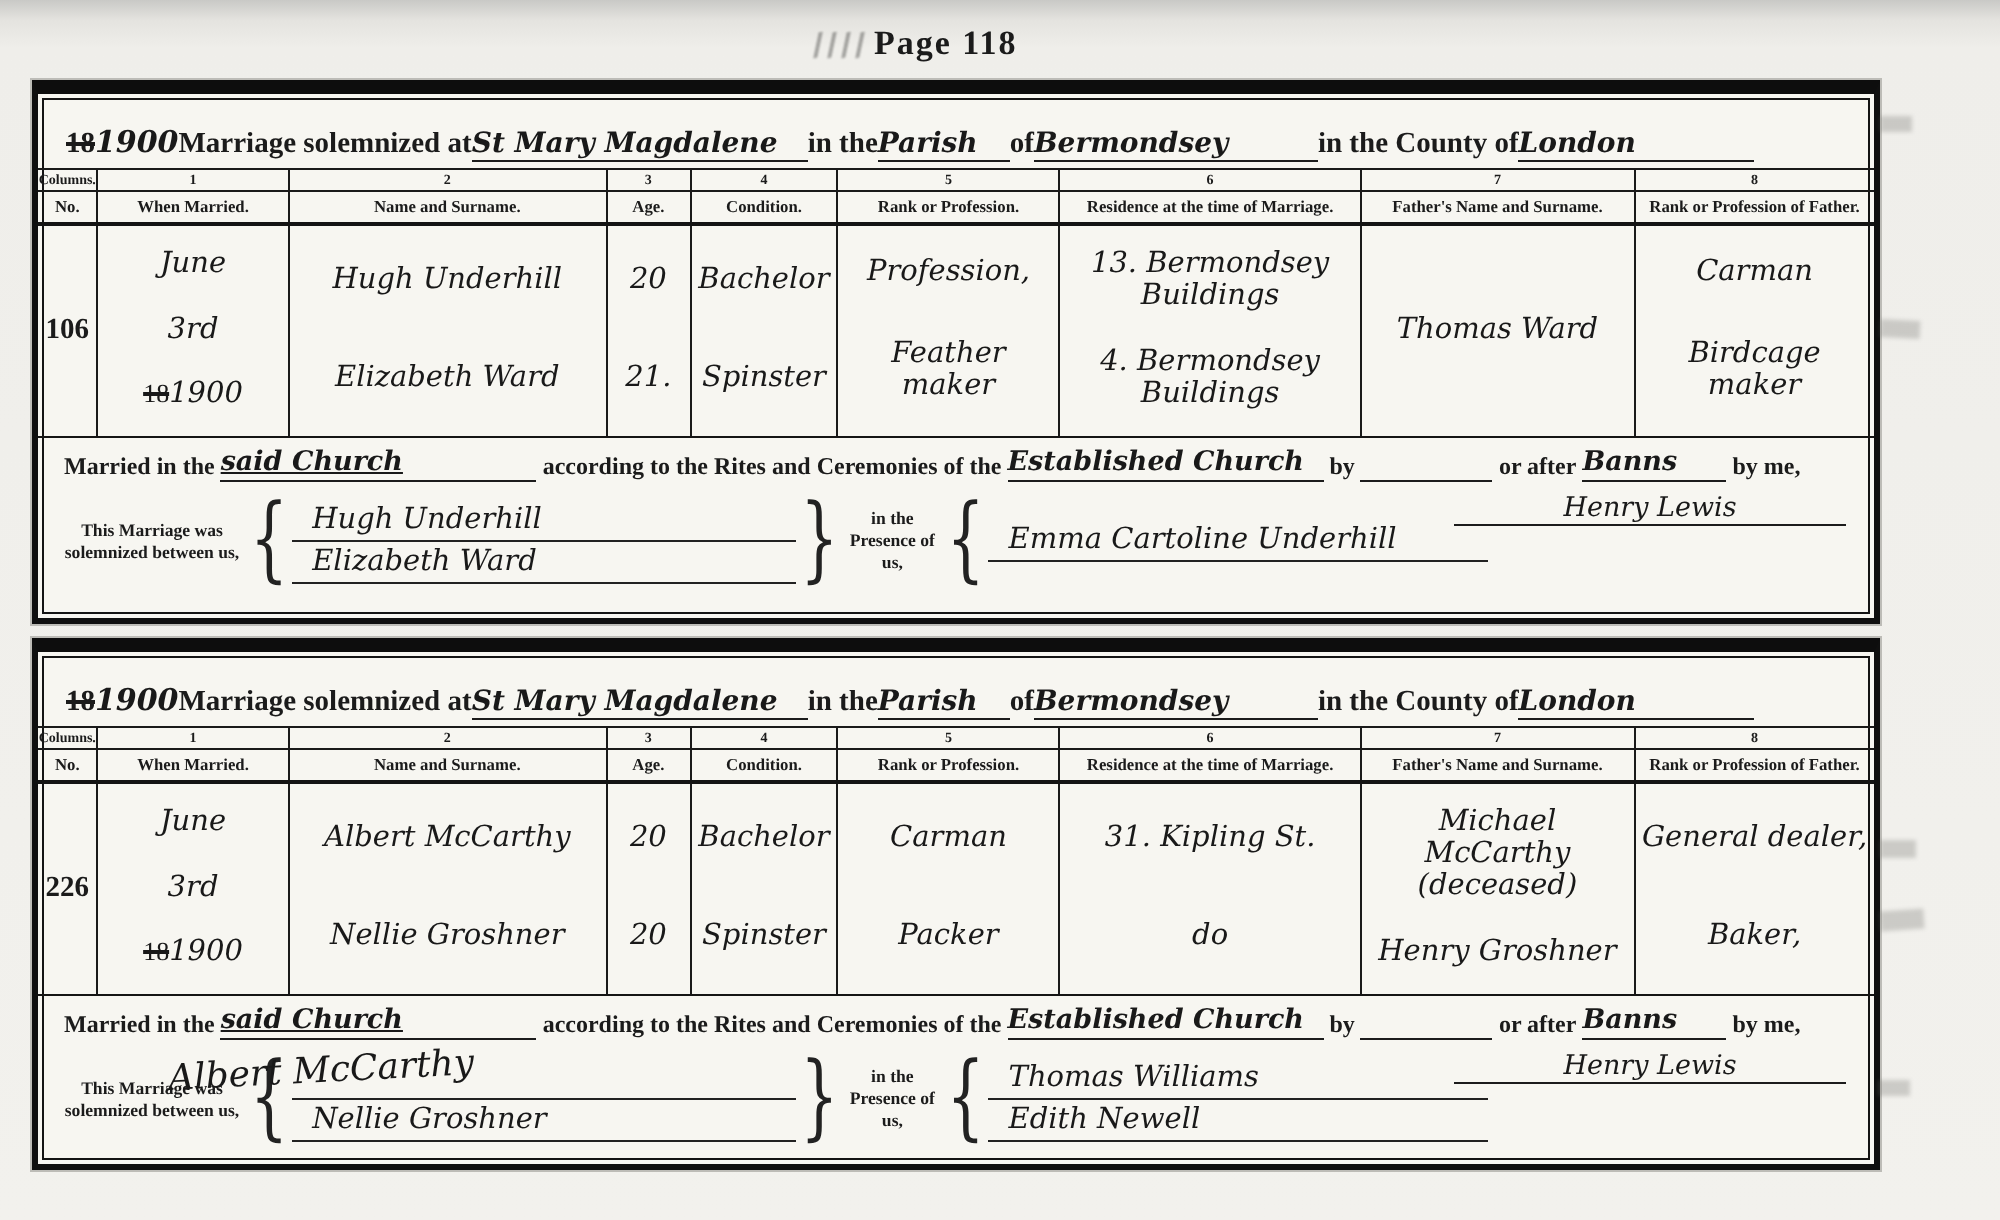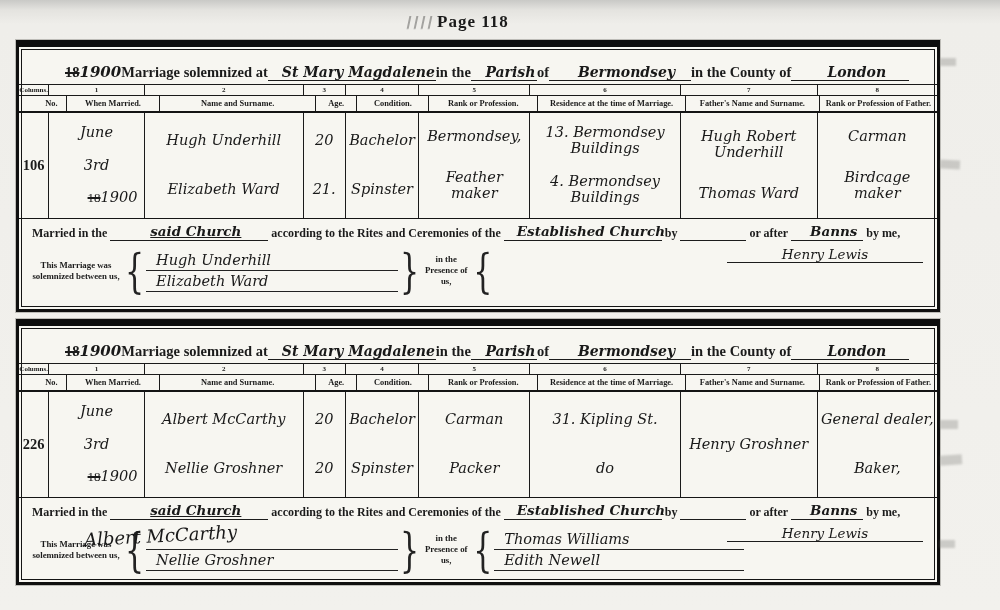--- a/index.html
+++ b/index.html
@@ -18,35 +18,35 @@
 
   .register { position:absolute; left:16px; width:924px; background:#f7f6f1;
     border:3px solid #0f0f0f; border-top:7px solid #0d0d0d;
     box-shadow: inset 0 0 0 2px #f7f6f1, inset 0 0 0 3px #141414, 0 0 0 1px #bdbcb7; }
   #reg1 { top:40px; height:272px; }
   #reg2 { top:319px; height:266px; }
 
   .preamble { height:37px; display:flex; align-items:flex-end; padding:0 8px 3px 14px; white-space:nowrap; font-weight:bold; font-size:14.5px; }
   .preamble .gap { flex:0 0 auto; }
   .hw { font-family:"DejaVu Serif", serif; font-style:italic; color:#191919; }
-  .blank { display:inline-block; border-bottom:1.6px solid #1c1c1c; text-align:center; line-height:1; padding-bottom:1px;padding-left:13px; }
-  .strike { text-decoration:line-through; text-decoration-thickness:2.2px;margin-left:32px; }
+  .blank { display:inline-block; border-bottom:1.6px solid #1c1c1c; line-height:1; padding-bottom:1px; }
+  .strike { text-decoration:line-through; text-decoration-thickness:2.2px; }
   .pre-year .hw { font-size:15px; }
   .b-place { width:168px; font-size:14px; }
   .b-area-type { width:66px; font-size:14px; }
   .b-area { width:142px; font-size:14px; }
   .b-county { width:118px; font-size:14px; }
 
   .reg-table { border-top:1.4px solid #1a1a1a; }
   .grid-row { display:grid; grid-template-columns:3.3% 10.4% 17.3% 4.6% 8% 12.1% 16.4% 14.9% 13%; }
   .grid-row > div { border-right:1.2px solid #1a1a1a; text-align:center; overflow:hidden; }
   .grid-row > div:last-child { border-right:none; }
   .nums-row { height:11px; border-bottom:1.2px solid #1a1a1a; }
   .nums-row > div { font-size:7px; font-weight:bold; line-height:11px; }
-  .heads-row { height:17px; border-bottom:2.2px solid #141414;padding-left:18px; }
+  .heads-row { height:17px; border-bottom:2.2px solid #141414; }
   .heads-row > div { font-size:8.4px; font-weight:bold; line-height:16px; white-space:nowrap; }
   .body-row { height:106px; border-bottom:1.6px solid #151515; }
   .body-row .cell { display:flex; flex-direction:column; justify-content:space-around; padding:4px 2px; font-size:14.5px; }
   .body-row .cell .ln { line-height:1.1; }
   .no-cell { justify-content:center !important; font-family:"Liberation Serif",serif; font-style:normal !important; font-size:14px; font-weight:bold; }
   .when-cell { font-size:15px; }
   .when-cell .yearline { font-size:13px; }
   .when-cell .yearline .hw { font-size:14.5px; }
   .small-hw { font-size:12.5px; }
 
@@ -133,29 +133,28 @@
       </div>
       <div class="cell hw">
         <div class="ln">20</div>
         <div class="ln">21.</div>
       </div>
       <div class="cell hw">
         <div class="ln">Bachelor</div>
         <div class="ln">Spinster</div>
       </div>
       <div class="cell hw">
-        <div class="ln">Bermondsey,</div>
+        <div class="ln">Profession,</div>
         <div class="ln">Feather maker</div>
       </div>
       <div class="cell hw small-hw">
         <div class="ln">13. Bermondsey Buildings</div>
         <div class="ln">4. Bermondsey Buildings</div>
       </div>
       <div class="cell hw small-hw">
-        <div class="ln">Hugh Robert Underhill</div>
         <div class="ln">Thomas Ward</div>
       </div>
       <div class="cell hw small-hw">
         <div class="ln">Carman</div>
         <div class="ln">Birdcage maker</div>
       </div>
     </div>
   </div>
 
   <div class="ceremony">
@@ -175,20 +174,21 @@
       <div class="sig-label">This Marriage was solemnized between us,</div>
       <div class="brace">{</div>
       <div class="sig-col">
         <div class="sigline hw">Hugh Underhill</div>
         <div class="sigline hw">Elizabeth Ward</div>
       </div>
       <div class="brace">}</div>
       <div class="presence-label">in the Presence of us,</div>
       <div class="brace">{</div>
       <div class="wit-col">
+        <div class="sigline hw">Emma Cartoline Underhill</div>
       </div>
     </div>
   </div>
 </div>
 
 <div class="register" id="reg2">
   <div class="preamble">
     <span class="pre-year gap"><span class="strike">18</span><span class="hw">1900</span></span>
     <span class="gap">Marriage solemnized at</span>
     <span class="blank b-place hw">St Mary Magdalene</span>
@@ -244,20 +244,21 @@
       </div>
       <div class="cell hw">
         <div class="ln">Carman</div>
         <div class="ln">Packer</div>
       </div>
       <div class="cell hw small-hw">
         <div class="ln">31. Kipling St.</div>
         <div class="ln">do</div>
       </div>
       <div class="cell hw small-hw">
+        <div class="ln">Michael McCarthy (deceased)</div>
         <div class="ln">Henry Groshner</div>
       </div>
       <div class="cell hw small-hw">
         <div class="ln">General dealer,</div>
         <div class="ln">Baker,</div>
       </div>
     </div>
   </div>
 
   <div class="ceremony">

